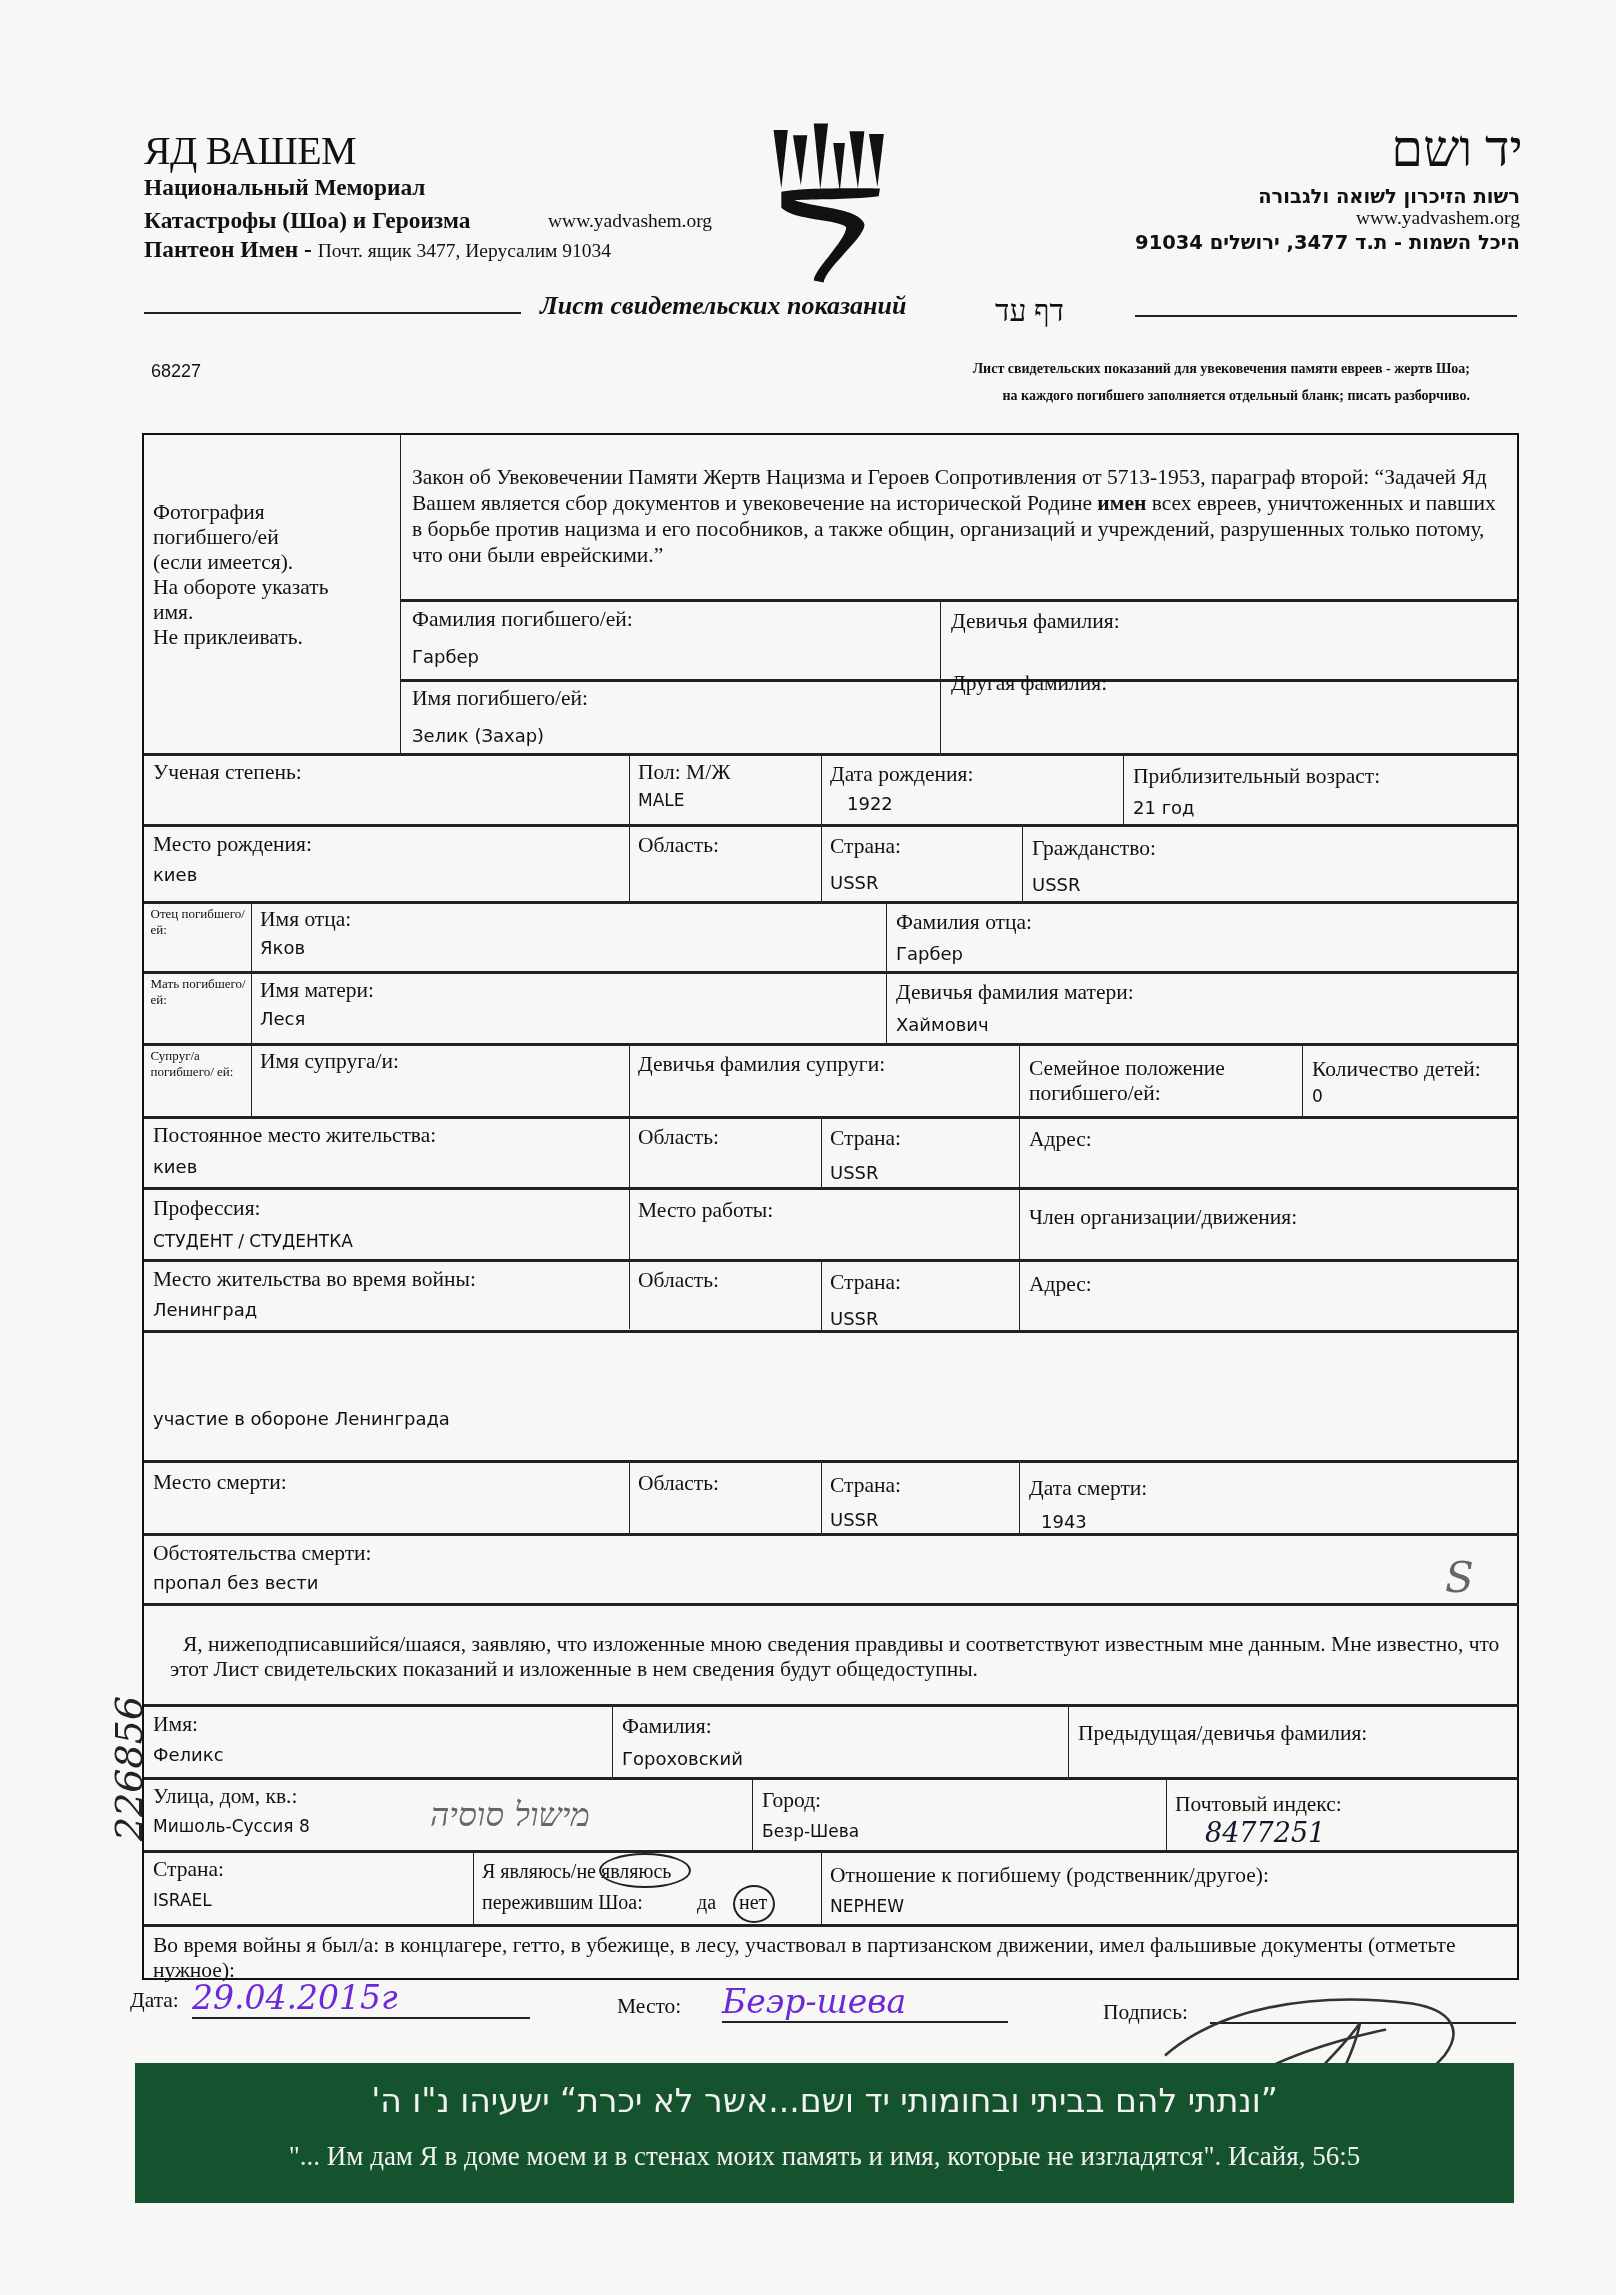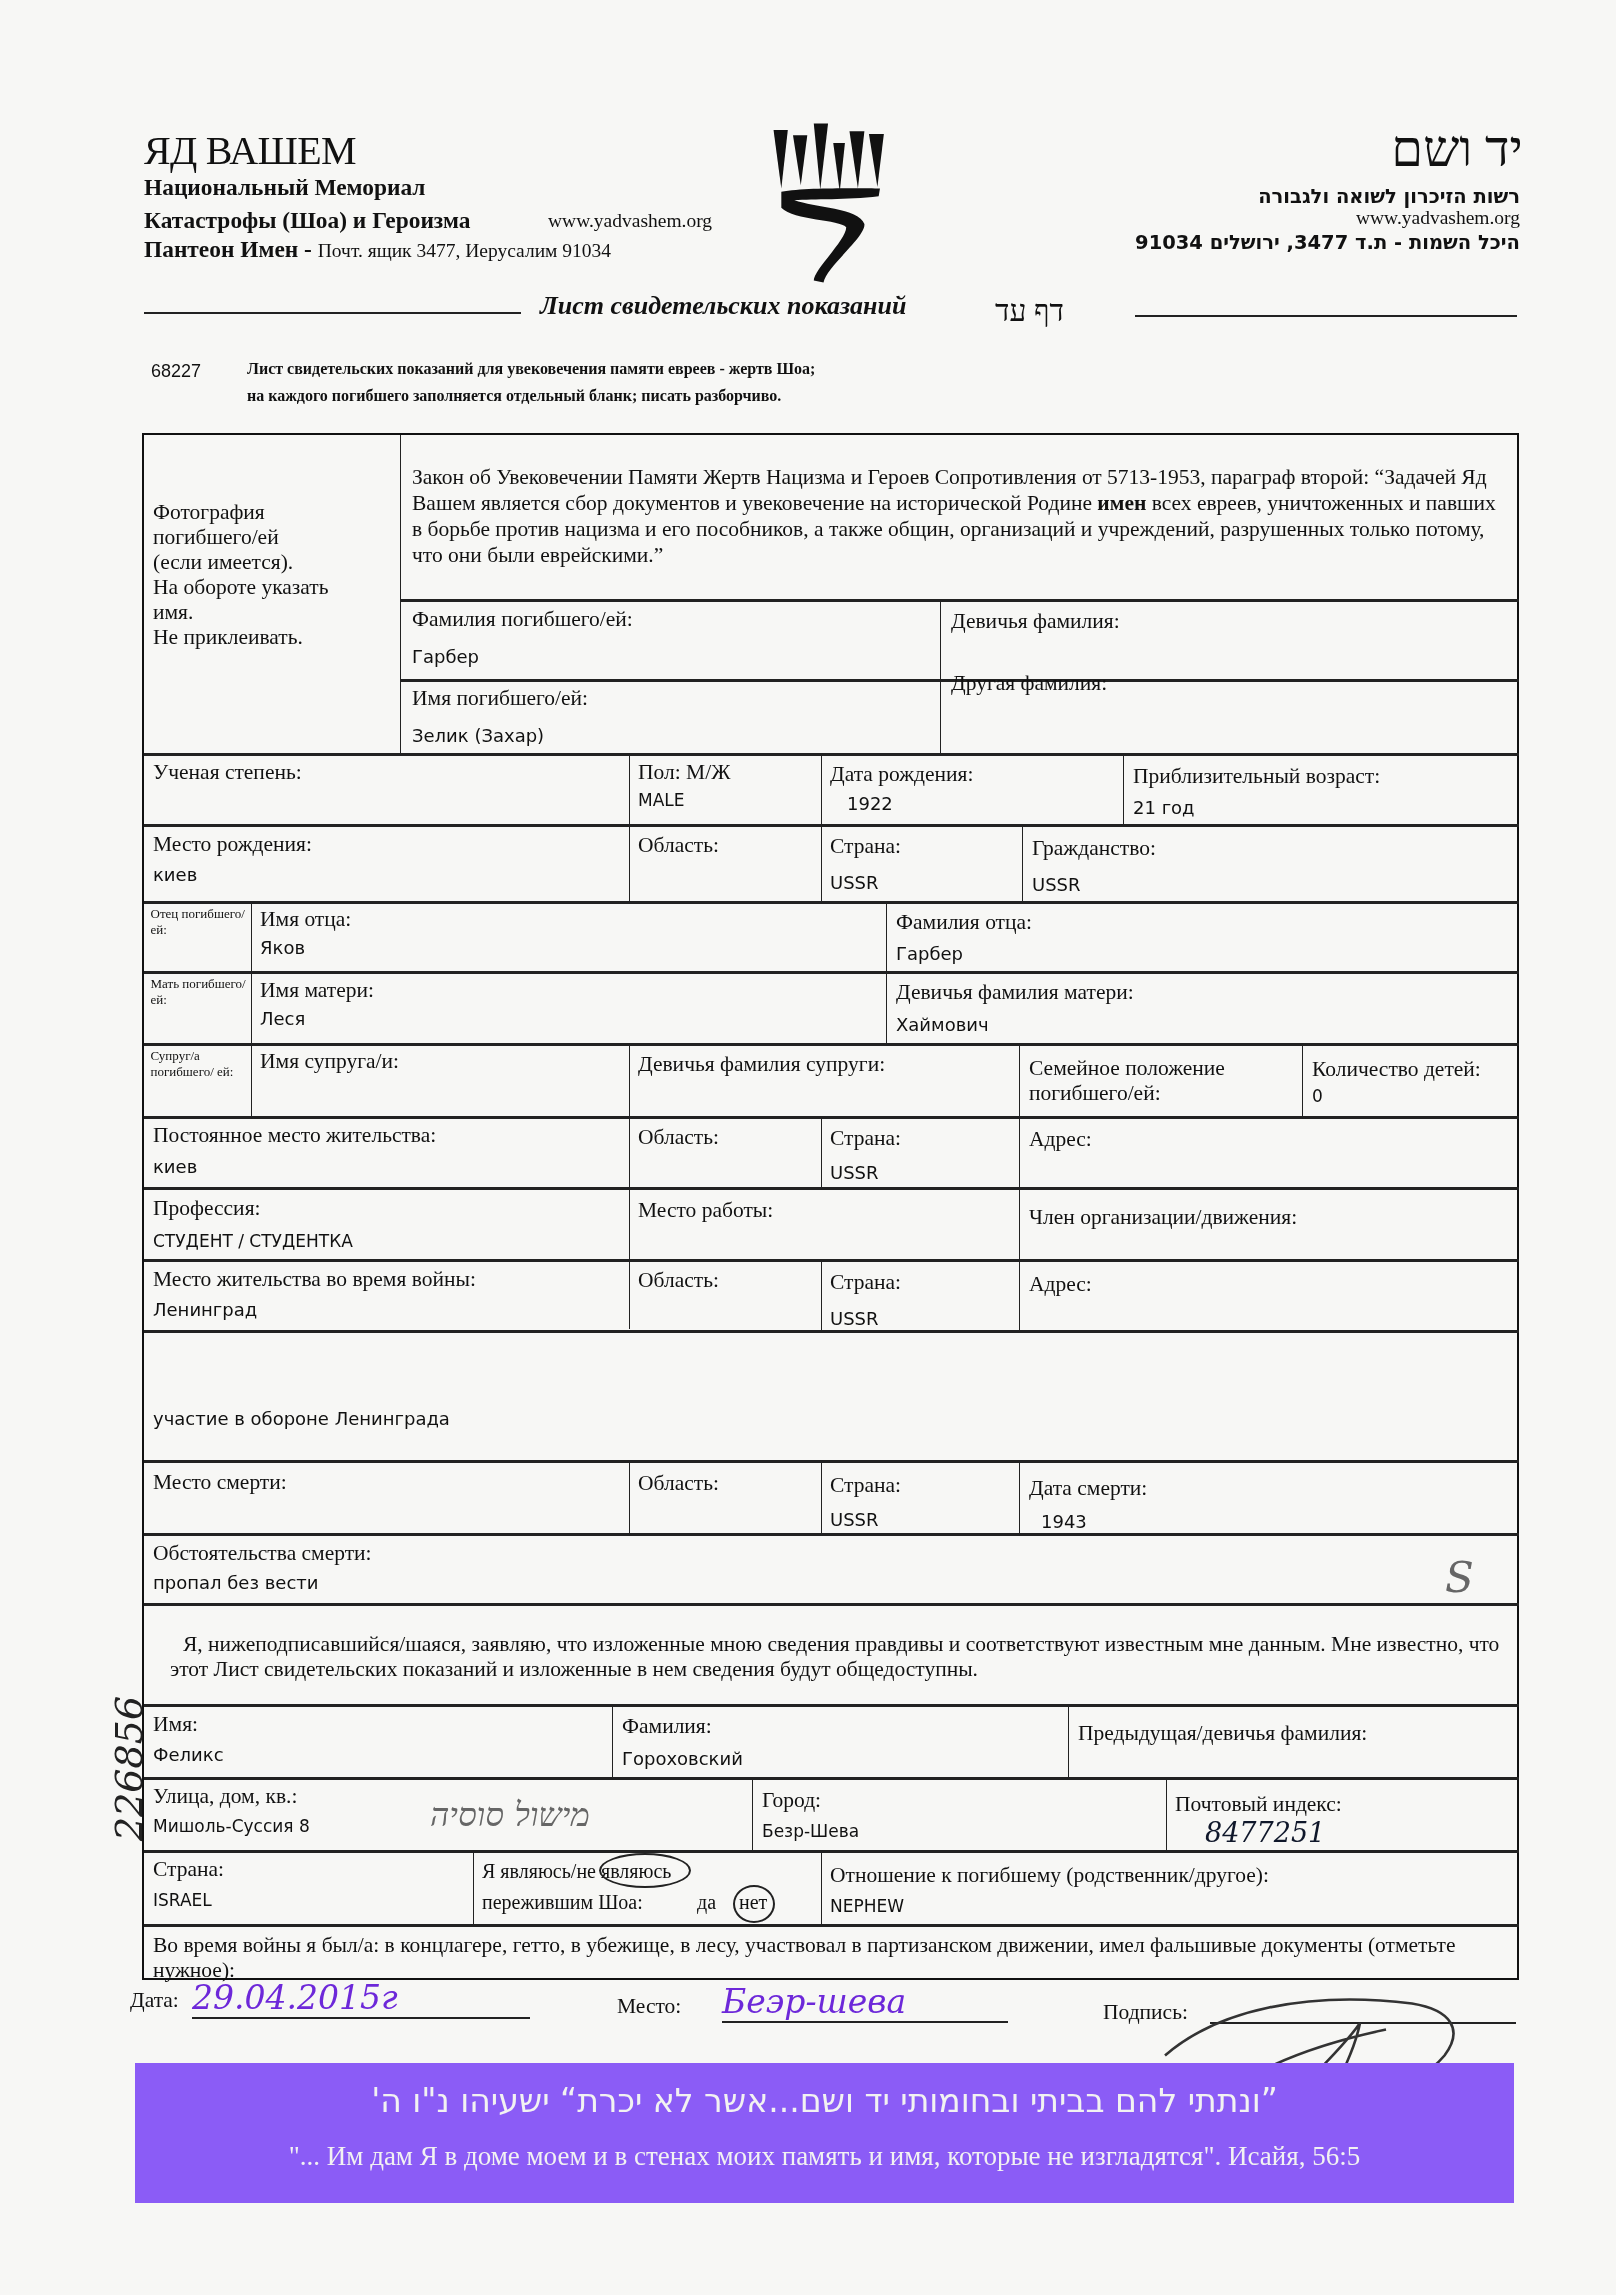--- a/index.html
+++ b/index.html
@@ -18,34 +18,34 @@
   .logo { left: 768px; top: 117px; width: 124px; height: 172px; }
   .he-title { right: 93px; top: 120px; font-size: 51px; direction: rtl; }
   .he-line { right: 96px; font-size: 19.5px; direction: rtl; font-family: "DejaVu Sans", sans-serif; font-weight: bold; }
   .he-url { right: 96px; top: 207px; font-size: 19.5px; }
   .title-line-left { left: 144px; top: 312px; width: 377px; height: 2px; background: #222; }
   .title-line-right { left: 1135px; top: 315px; width: 382px; height: 2px; background: #222; }
   .form-title { left: 540px; top: 291px; font-size: 26px; font-style: italic; font-weight: bold; }
   .form-title-he { left: 995px; top: 294px; font-size: 30px; direction: rtl; }
 
   .form-id { left: 151px; top: 361px; font-size: 18px; }
-  .subtitle { left: 247px; top: 355px; width: 1223px; text-align: left; font-size: 16px; font-weight: bold; line-height: 27px; }
+  .subtitle { left: 247px; top: 355px; width: 1223px; text-align: right; font-size: 14px; font-weight: bold; line-height: 27px; }
 
   
   .frame { left: 142px; top: 433px; width: 1377px; height: 1547px; border: 2px solid #111; box-sizing: border-box; }
   .hline { position: absolute; height: 2.6px; background: #222; }
   .vline { position: absolute; width: 1.3px; background: #222; }
   .lbl { position: absolute; font-size: 21.5px; line-height: 25px; }
   .val { position: absolute; font-size: 18px; font-family: "DejaVu Sans", "Liberation Sans", sans-serif; }
   .tiny { position: absolute; font-size: 13px; line-height: 15.6px; }
 
   .hand { position: absolute; font-family: "DejaVu Serif", serif; font-style: italic; color: #555; }
   .hand-dark { color: #6d28d9; }
 
-  .quote-bar { left: 135px; top: 2063px; width: 1379px; height: 140px; background: #8b5cf6; color: #f2f2f2; }
+  .quote-bar { left: 135px; top: 2063px; width: 1379px; height: 140px; background: #14532d; color: #f2f2f2; }
   .quote-he { left: 0; top: 18px; width: 100%; text-align: center; font-size: 33px; direction: rtl; font-family: "DejaVu Sans", sans-serif; }
   .quote-ru { left: 0; top: 78px; width: 100%; text-align: center; font-size: 27px; }
 
   .side-number { left: 107px; top: 1643px; font-size: 38px; transform: rotate(-90deg); transform-origin: left top; font-family: "DejaVu Serif", serif; font-style: italic; color: #222; width: 195px; top: 1841px; }
   .circle { position: absolute; border: 2px solid #222; border-radius: 50%; }
 </style>
 </head>
 <body>
 
 <div class="abs yad-ru-title">ЯД ВАШЕМ</div>

